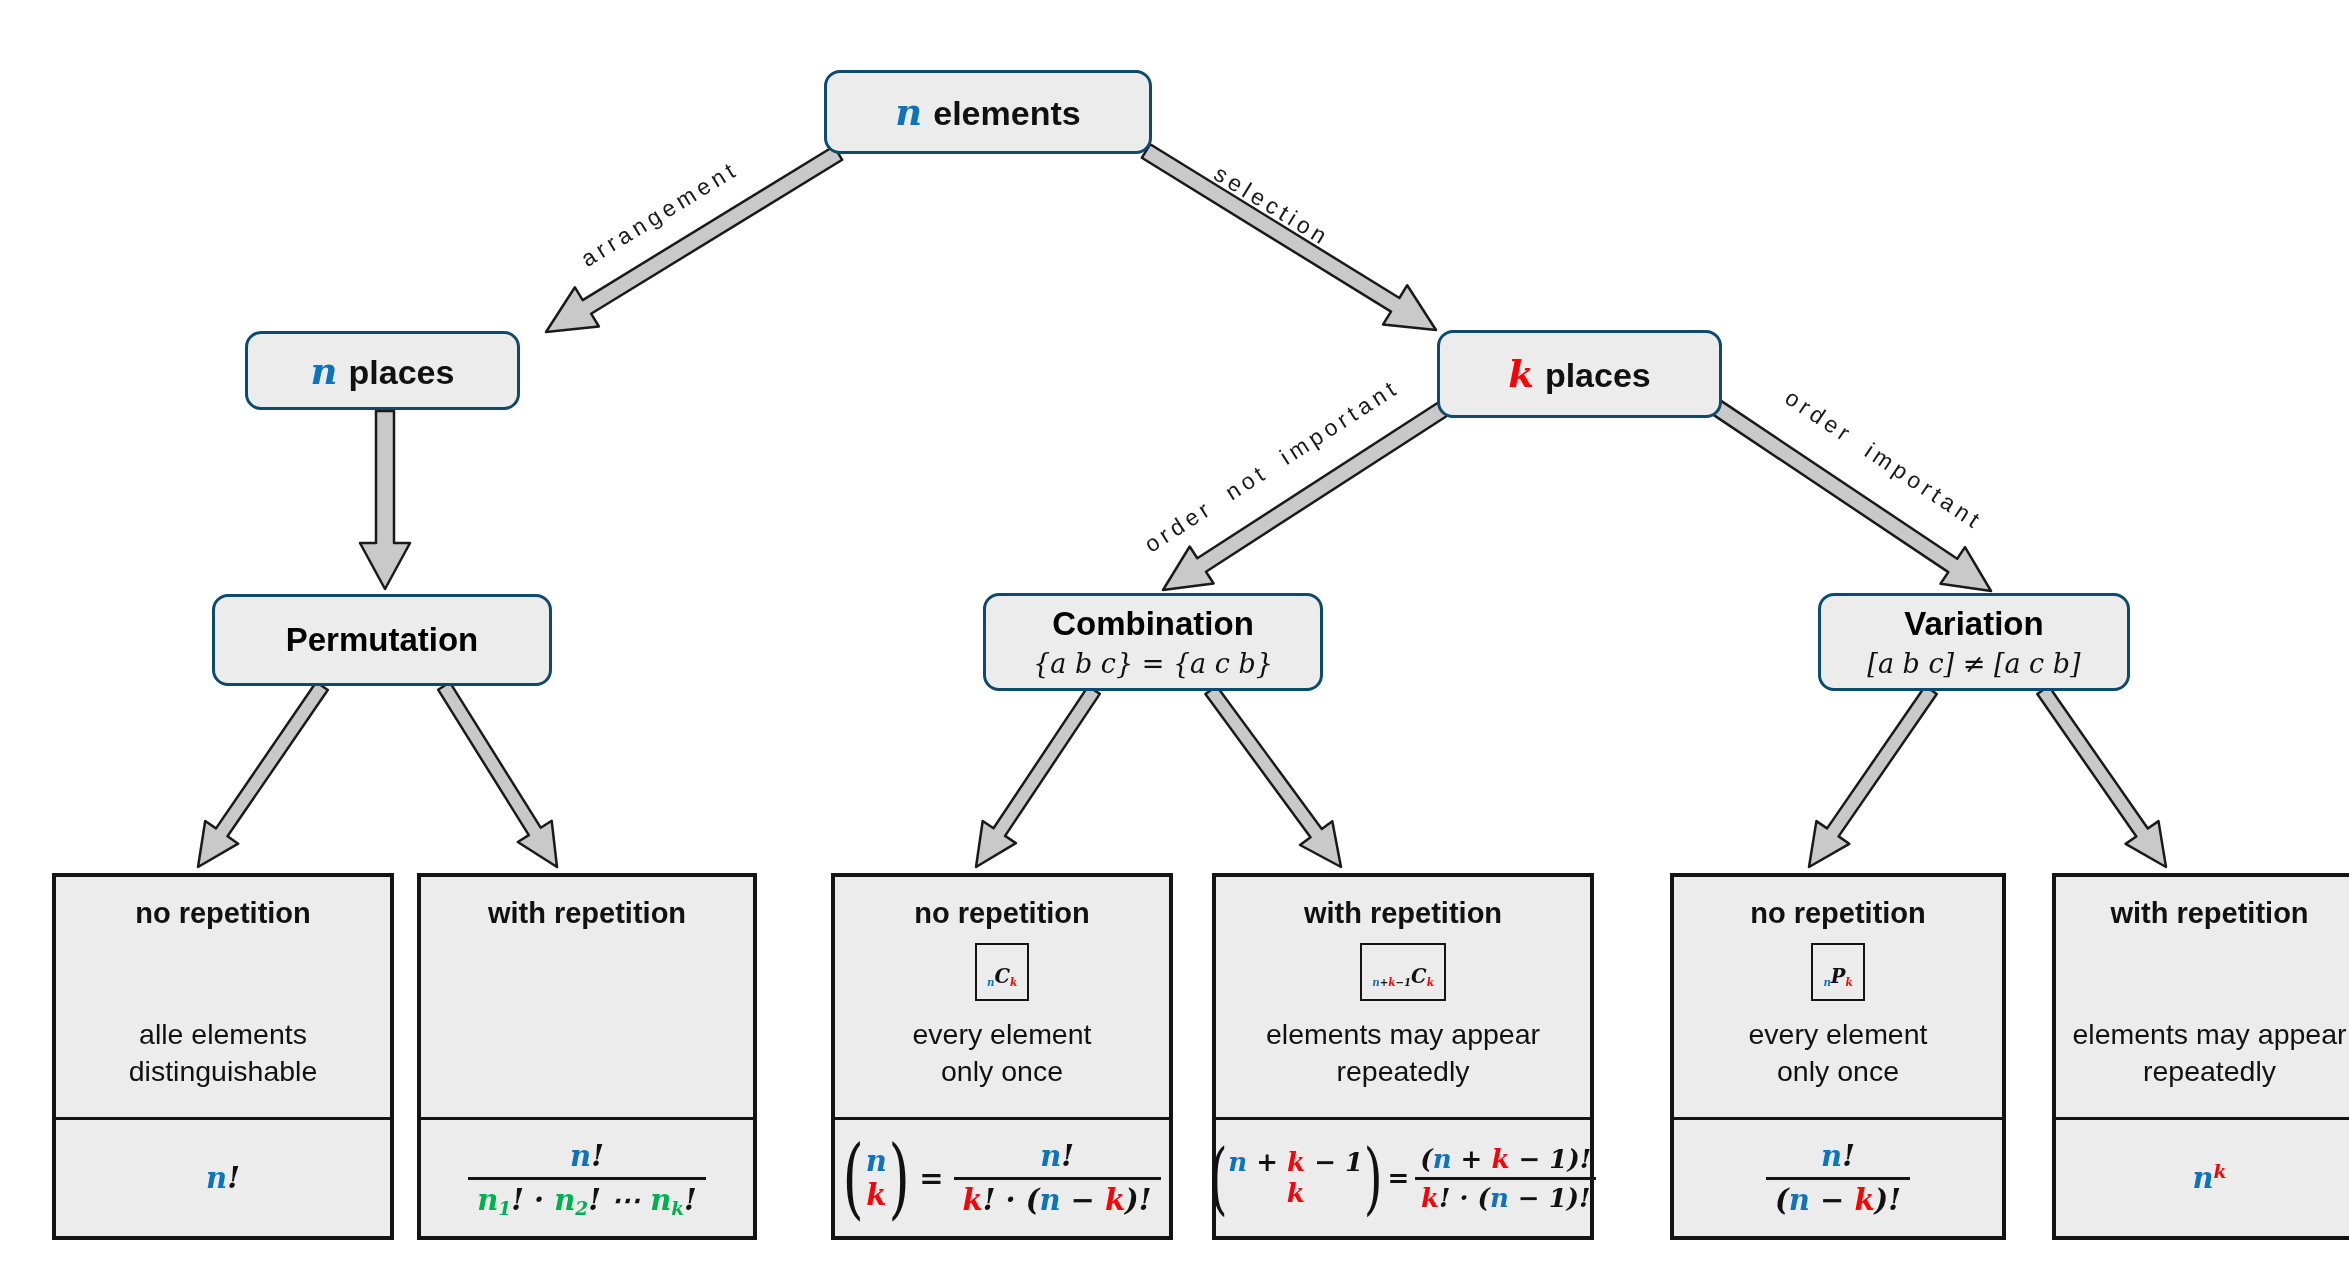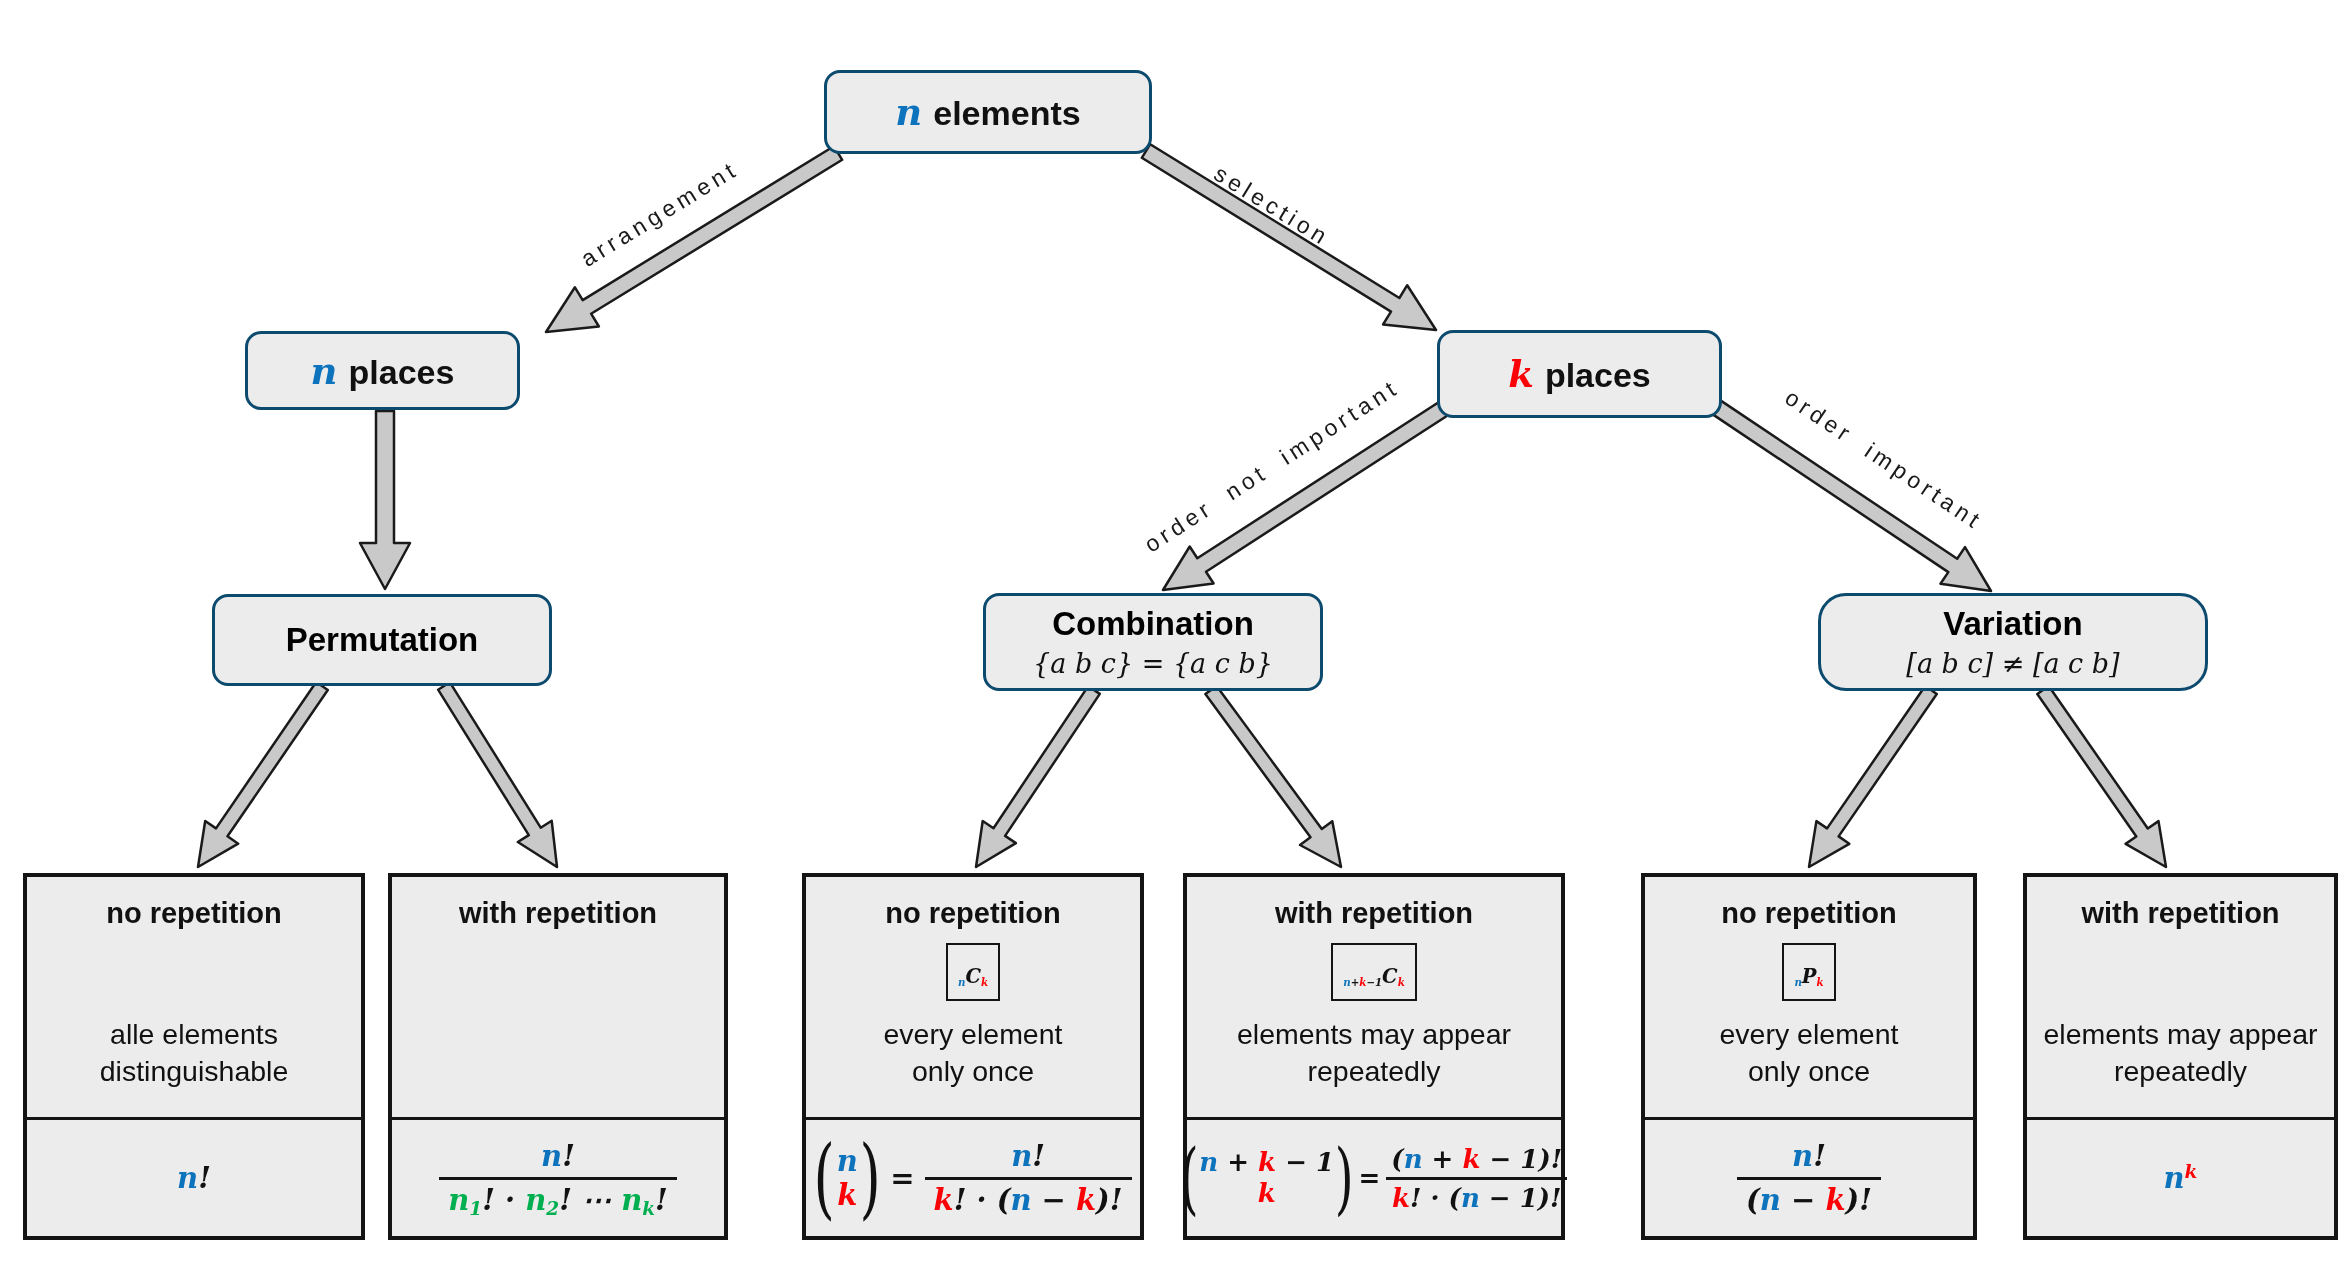--- a/index.html
+++ b/index.html
@@ -18,21 +18,21 @@
   .var.blue{color:#0d73bd;}
   .var.red{color:#fb0207;}
   .nodelabel{font-weight:bold;font-size:34px;}
 
   
   .edge-label{position:absolute;white-space:nowrap;font-size:23px;letter-spacing:4.5px;word-spacing:9px;
               color:#1a1a1a;}
 
   
   .leaf{position:absolute;top:873px;height:367px;background:#ececec;border:4px solid #141414;
-        box-sizing:border-box;text-align:center;}
+        box-sizing:border-box;text-align:center;margin-left:29px;}
   .leaf-header{padding-top:19px;font-weight:bold;font-size:29px;line-height:34px;color:#111;}
   .badge{display:inline-block;margin-top:13px;border:2.5px solid #141414;padding:17px 10px 6px;
          font-family:"DejaVu Serif",serif;font-style:italic;font-weight:bold;font-size:16px;line-height:30px;}
   .leaf-body{position:absolute;top:139px;left:0;right:0;font-size:28.5px;line-height:37px;color:#111;}
   .leaf-formula{position:absolute;left:0;right:0;bottom:0;height:116px;border-top:3.5px solid #141414;
                 display:flex;align-items:center;justify-content:center;
                 font-family:"DejaVu Serif",serif;font-style:italic;font-weight:bold;font-size:29px;}
 
   
   .tok{white-space:pre;}
@@ -94,21 +94,21 @@
     <div><span class="var red">k</span><span class="nodelabel">places</span></div>
   </div>
 
   <div class="node" style="left:212px;top:594px;width:340px;height:92px;">
     <div class="title">Permutation</div>
   </div>
   <div class="node" style="left:983px;top:593px;width:340px;height:98px;">
     <div class="title">Combination</div>
     <div class="subtitle">{a b c} = {a c b}</div>
   </div>
-  <div class="node" style="left:1818px;top:593px;width:390px;height:98px;border-radius:28px;">
+  <div class="node" style="left:1818px;top:593px;width:312px;height:98px;">
     <div class="title">Variation</div>
     <div class="subtitle">[a b c] ≠ [a c b]</div>
   </div>
 
   <div class="leaf" style="left:23px;width:342px;">
     <div class="leaf-header">no repetition</div>
     <div class="leaf-body">
       <div><span class="tok">alle elements</span></div>
       <div>distinguishable</div>
     </div>

